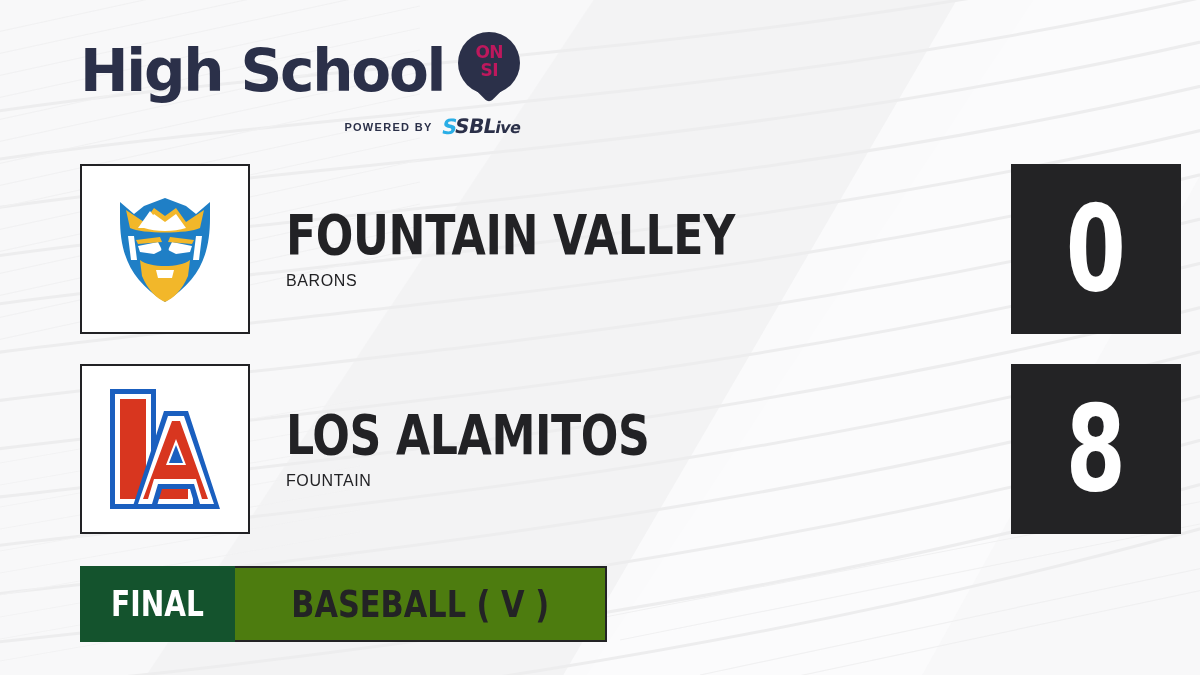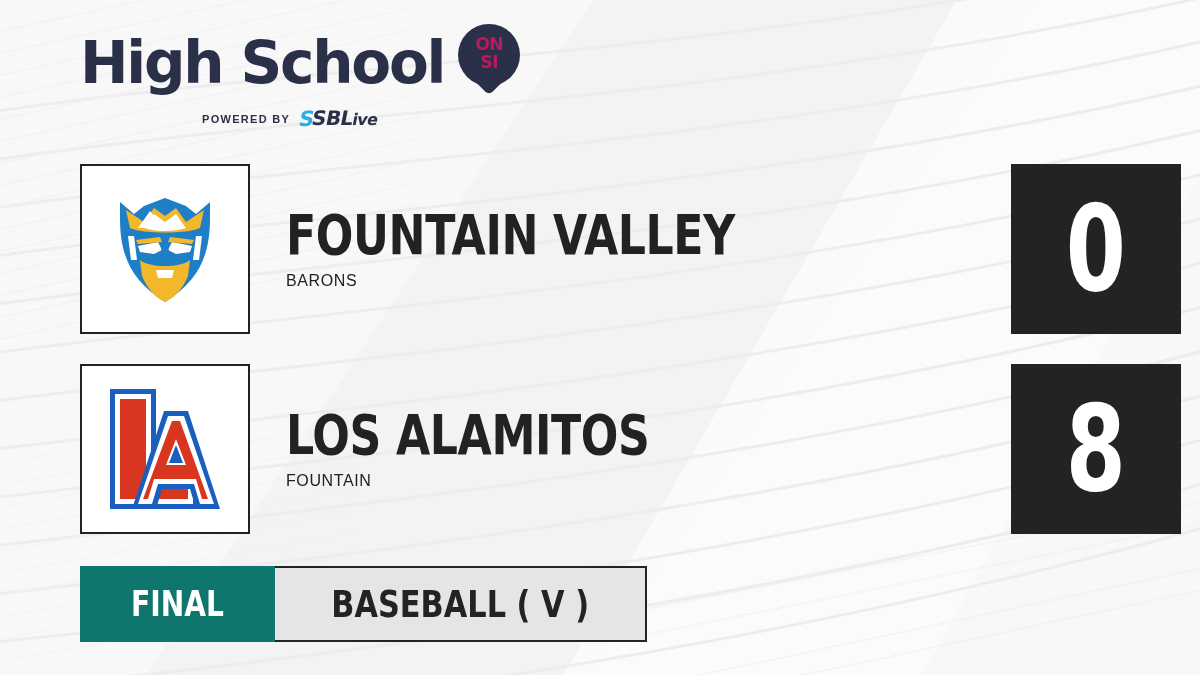--- a/index.html
+++ b/index.html
@@ -8,21 +8,21 @@
     font-family:"Liberation Sans", sans-serif;
     background:#f7f7f8;
     position:relative;
   }
 
   
   #bg { position:absolute; inset:0; z-index:0; }
   #bg svg { display:block; width:1200px; height:675px; }
 
   
-  .header { position:absolute; left:80px; top:24px; z-index:3; }
+  .header { position:absolute; left:80px; top:32px; z-index:3; }
   .logo-row { display:flex; align-items:center; gap:14px; }
   .logo-word {
     font-family:"DejaVu Sans", sans-serif;
     font-weight:bold;
     font-size:58px;
     line-height:58px;
     letter-spacing:-2.2px;
     color:#2b3049;
     white-space:nowrap;
   }
@@ -39,21 +39,21 @@
   .pin .pin-txt {
     position:absolute; left:0; top:11px; width:62px;
     text-align:center; color:#be185d; z-index:2;
     font-family:"DejaVu Sans", sans-serif; font-weight:bold;
     font-size:17px; line-height:18px; letter-spacing:-0.5px;
   }
   .pin .pin-txt span { display:block; }
 
   .powered {
     display:flex; align-items:center; gap:9px;
-    margin-top:6px; margin-left:122px;
+    margin-top:6px; margin-left:122px;justify-content:flex-end;
   }
   .powered-label {
     font-family:"Liberation Sans", sans-serif;
     font-weight:bold; font-size:11px; letter-spacing:1.3px;
     color:#2b3049;
   }
   .sbl { display:flex; align-items:center; gap:3px; }
   .sbl-mark {
     font-family:"DejaVu Sans", sans-serif; font-weight:bold;
     font-size:21px; line-height:21px; color:#2aaee6;
@@ -112,32 +112,32 @@
     transform:scaleX(0.72);
     transform-origin:center center;
   }
 
   
   .statusbar {
     position:absolute; left:80px; top:566px; z-index:3;
     height:76px; display:flex; align-items:stretch;
   }
   .status-final {
-    background:#0f766e;
+    background:#14532d;
     display:flex; align-items:center; justify-content:flex-start;
-    padding:0 38px;
+    padding:0 18px;
   }
   .status-final span {
     font-family:"DejaVu Sans", sans-serif; font-weight:bold;
     font-size:36px; line-height:36px; color:#ffffff;
     transform:scaleX(0.78); transform-origin:center;
     letter-spacing:0px;
   }
   .status-sport {
-    background:#e5e5e5; border:2px solid #232325; border-left:none;
+    background:#4d7c0f; border:2px solid #232325; border-left:none;
     display:flex; align-items:center; justify-content:center;
     padding:0 24px;
   }
   .status-sport span {
     font-family:"DejaVu Sans", sans-serif; font-weight:bold;
     font-size:38px; line-height:38px; color:#232325;
     transform:scaleX(0.80); transform-origin:center;
   }
 </style>
 </head>

